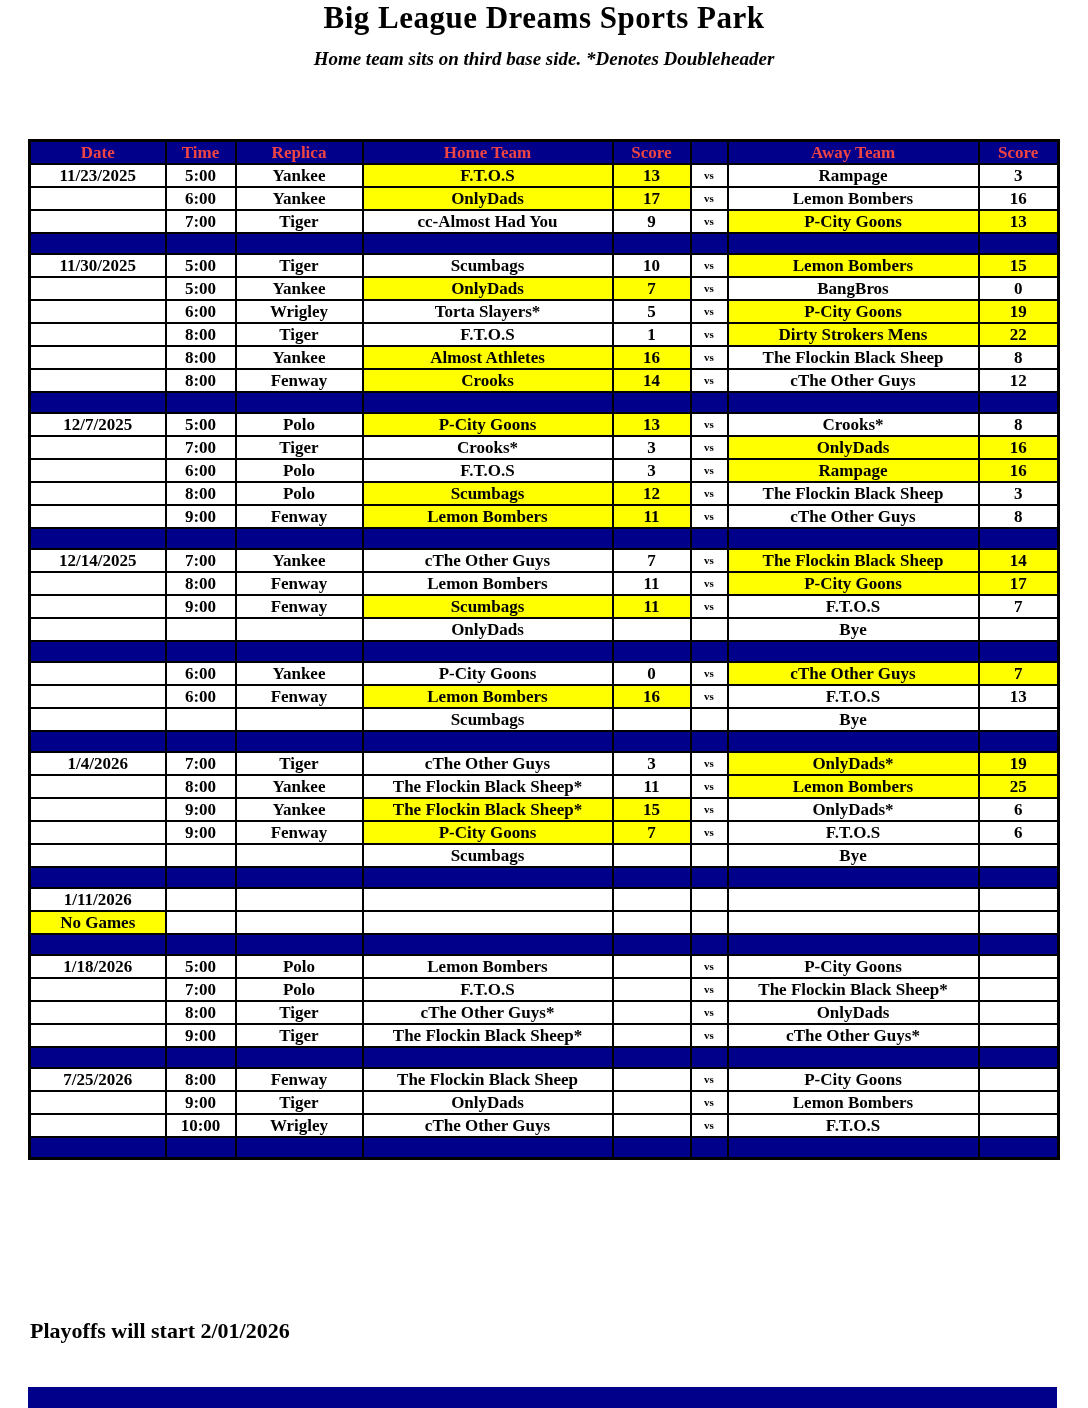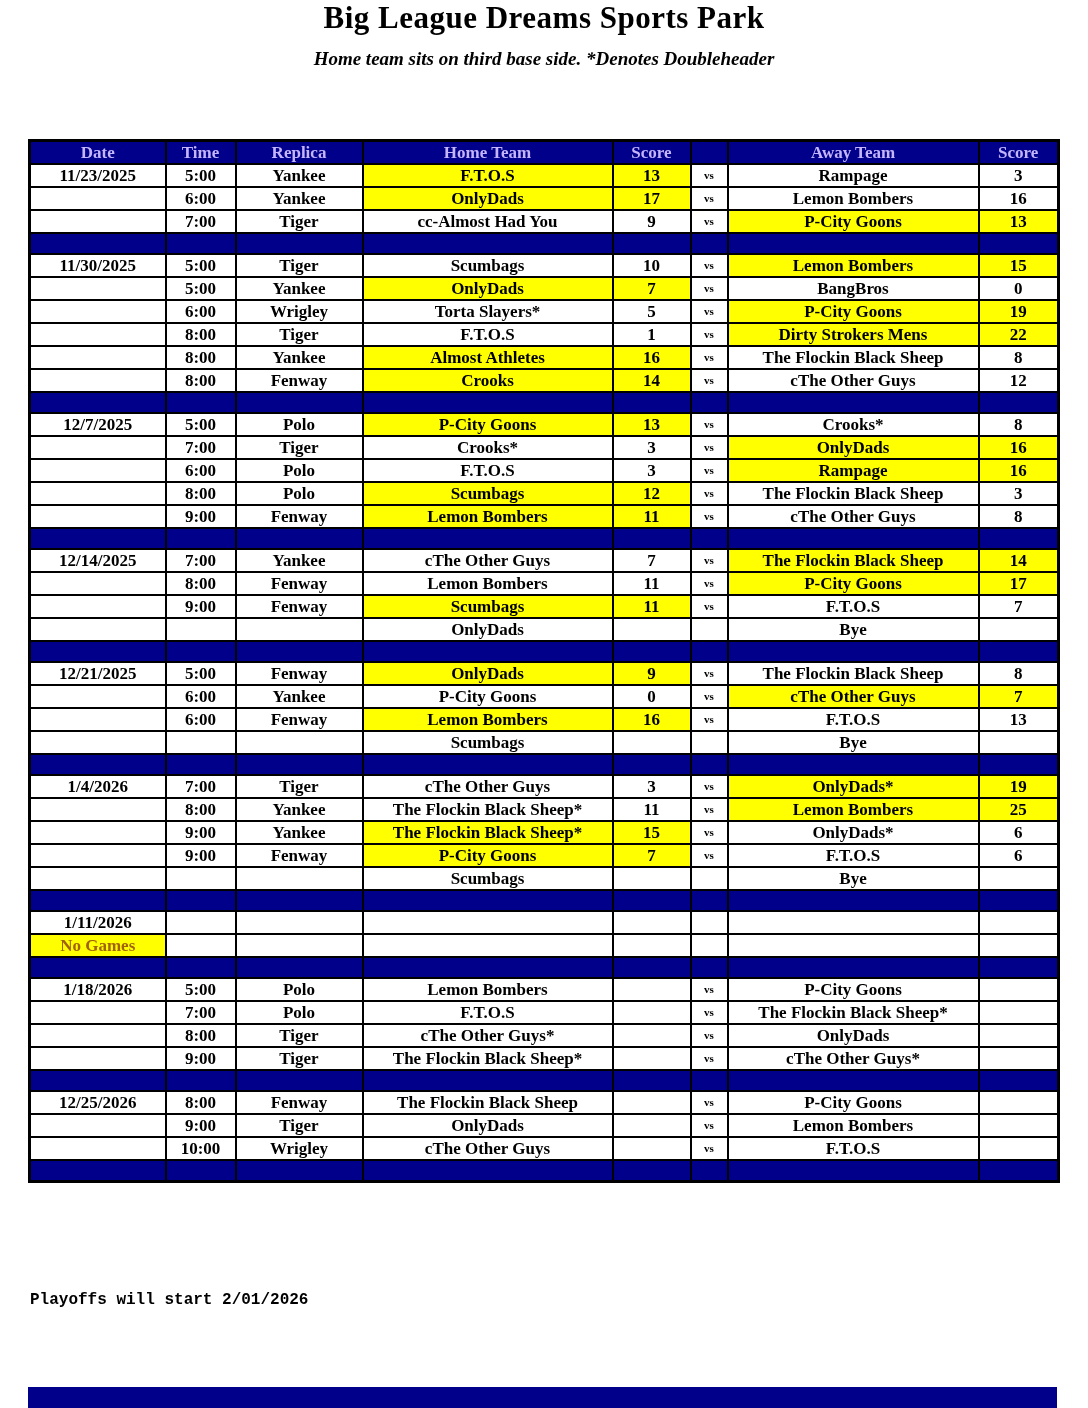--- a/index.html
+++ b/index.html
@@ -17,29 +17,29 @@
     position:absolute; left:28px; top:139px; width:1029px;
     border-collapse:collapse; table-layout:fixed;
     border:3px solid #000;
   }
   .sched th, .sched td {
     border:2px solid #000; padding:0 2px; height:21px;
     text-align:center; vertical-align:middle;
     font-weight:bold; font-size:17px; line-height:21px;
     white-space:nowrap; overflow:hidden;
   }
-  .sched thead th { background:#00008B; color:#c4b5fd; font-size:17px; }
+  .sched thead th { background:#00008B; color:#ef4444; font-size:17px; }
   tr.spacer td { background:#00008B; }
   td.hl { background:#FFFF00; }
-  td.ng { color:#a16207; }
+  td.ng { color:#000000; }
   td.c-vs { font-size:11px; }
 
   .footer-note {
-    position:absolute; left:30px; top:1291px;
-    font-weight:bold; font-size:16px;font-family:Liberation Mono, monospace;
+    position:absolute; left:30px; top:1318px;
+    font-weight:bold; font-size:22px;
   }
   .bottom-bar {
     position:absolute; left:28px; top:1387px; width:1029px; height:21px;
     background:#00008B;
   }
 </style>
 </head>
 <body>
 
 <div class="titleblock">
@@ -285,30 +285,20 @@
         <td></td>
         <td></td>
         <td></td>
         <td></td>
         <td></td>
         <td></td>
         <td></td>
         <td></td>
       </tr>
       <tr>
-        <td class="c-date">12/21/2025</td>
-        <td class="c-time">5:00</td>
-        <td class="c-replica">Fenway</td>
-        <td class="c-home hl">OnlyDads</td>
-        <td class="c-score hl">9</td>
-        <td class="c-vs">vs</td>
-        <td class="c-away">The Flockin Black Sheep</td>
-        <td class="c-score">8</td>
-      </tr>
-      <tr>
         <td class="c-date"></td>
         <td class="c-time">6:00</td>
         <td class="c-replica">Yankee</td>
         <td class="c-home">P-City Goons</td>
         <td class="c-score">0</td>
         <td class="c-vs">vs</td>
         <td class="c-away hl">cThe Other Guys</td>
         <td class="c-score hl">7</td>
       </tr>
       <tr>
@@ -475,21 +465,21 @@
         <td></td>
         <td></td>
         <td></td>
         <td></td>
         <td></td>
         <td></td>
         <td></td>
         <td></td>
       </tr>
       <tr>
-        <td class="c-date">12/25/2026</td>
+        <td class="c-date">7/25/2026</td>
         <td class="c-time">8:00</td>
         <td class="c-replica">Fenway</td>
         <td class="c-home">The Flockin Black Sheep</td>
         <td class="c-score"></td>
         <td class="c-vs">vs</td>
         <td class="c-away">P-City Goons</td>
         <td class="c-score"></td>
       </tr>
       <tr>
         <td class="c-date"></td>

